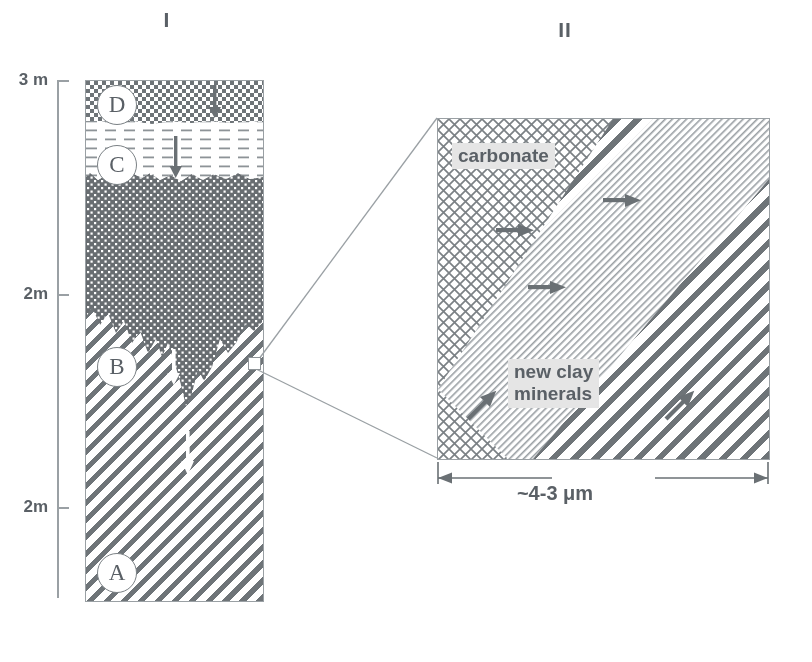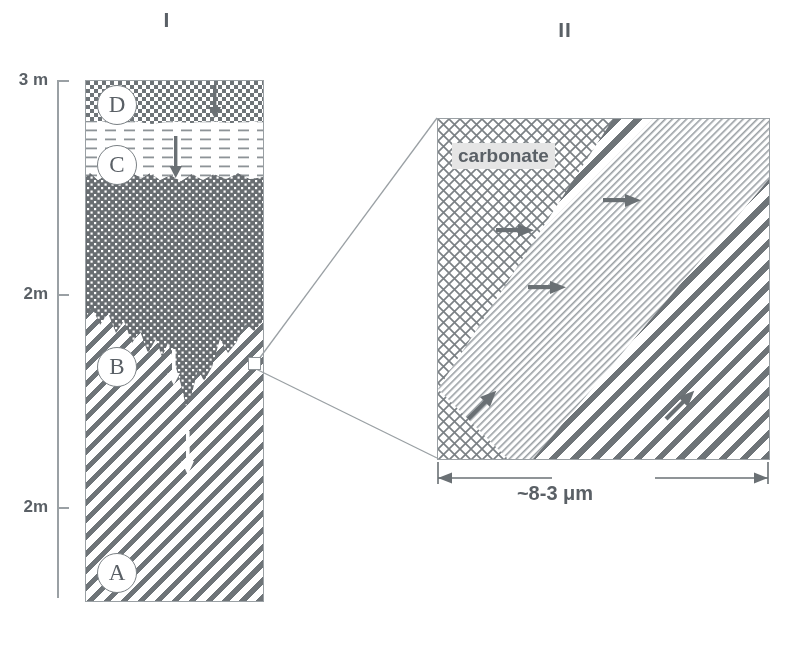--- a/index.html
+++ b/index.html
@@ -248,25 +248,29 @@
       <g transform="translate(228,300) rotate(-45)">
         <rect x="0" y="-2.1" width="28" height="4.2"></rect>
         <polygon points="24,-7 40,0 24,7"></polygon>
       </g>
     </g>
   </svg>
 
   <div class="micro-label" style="left:14px;top:24px;">carbonate</div>
 
 
+  <div class="micro-label" style="left:70px;top:240px;">
+    <div>new clay</div>
+    <div>minerals</div>
+  </div>
 </div>
 
 <svg class="abs" style="left:430px;top:460px;" width="350" height="40" viewBox="0 0 350 40">
   <g stroke="#6a7074" stroke-width="1.6" fill="none">
     <line x1="8" y1="2" x2="8" y2="24"></line>
     <line x1="338" y1="2" x2="338" y2="24"></line>
     <line x1="8" y1="18" x2="122" y2="18"></line>
     <line x1="225" y1="18" x2="338" y2="18"></line>
   </g>
   <polygon points="8,18 22,12.5 22,23.5" fill="#6a7074"></polygon>
   <polygon points="338,18 324,12.5 324,23.5" fill="#6a7074"></polygon>
 </svg>
-<div class="abs scale-text" style="left:555px;top:482px;transform:translateX(-50%);">~8-3 μm</div>
+<div class="abs scale-text" style="left:555px;top:482px;transform:translateX(-50%);">~4-3 μm</div>
 
 </body></html>

